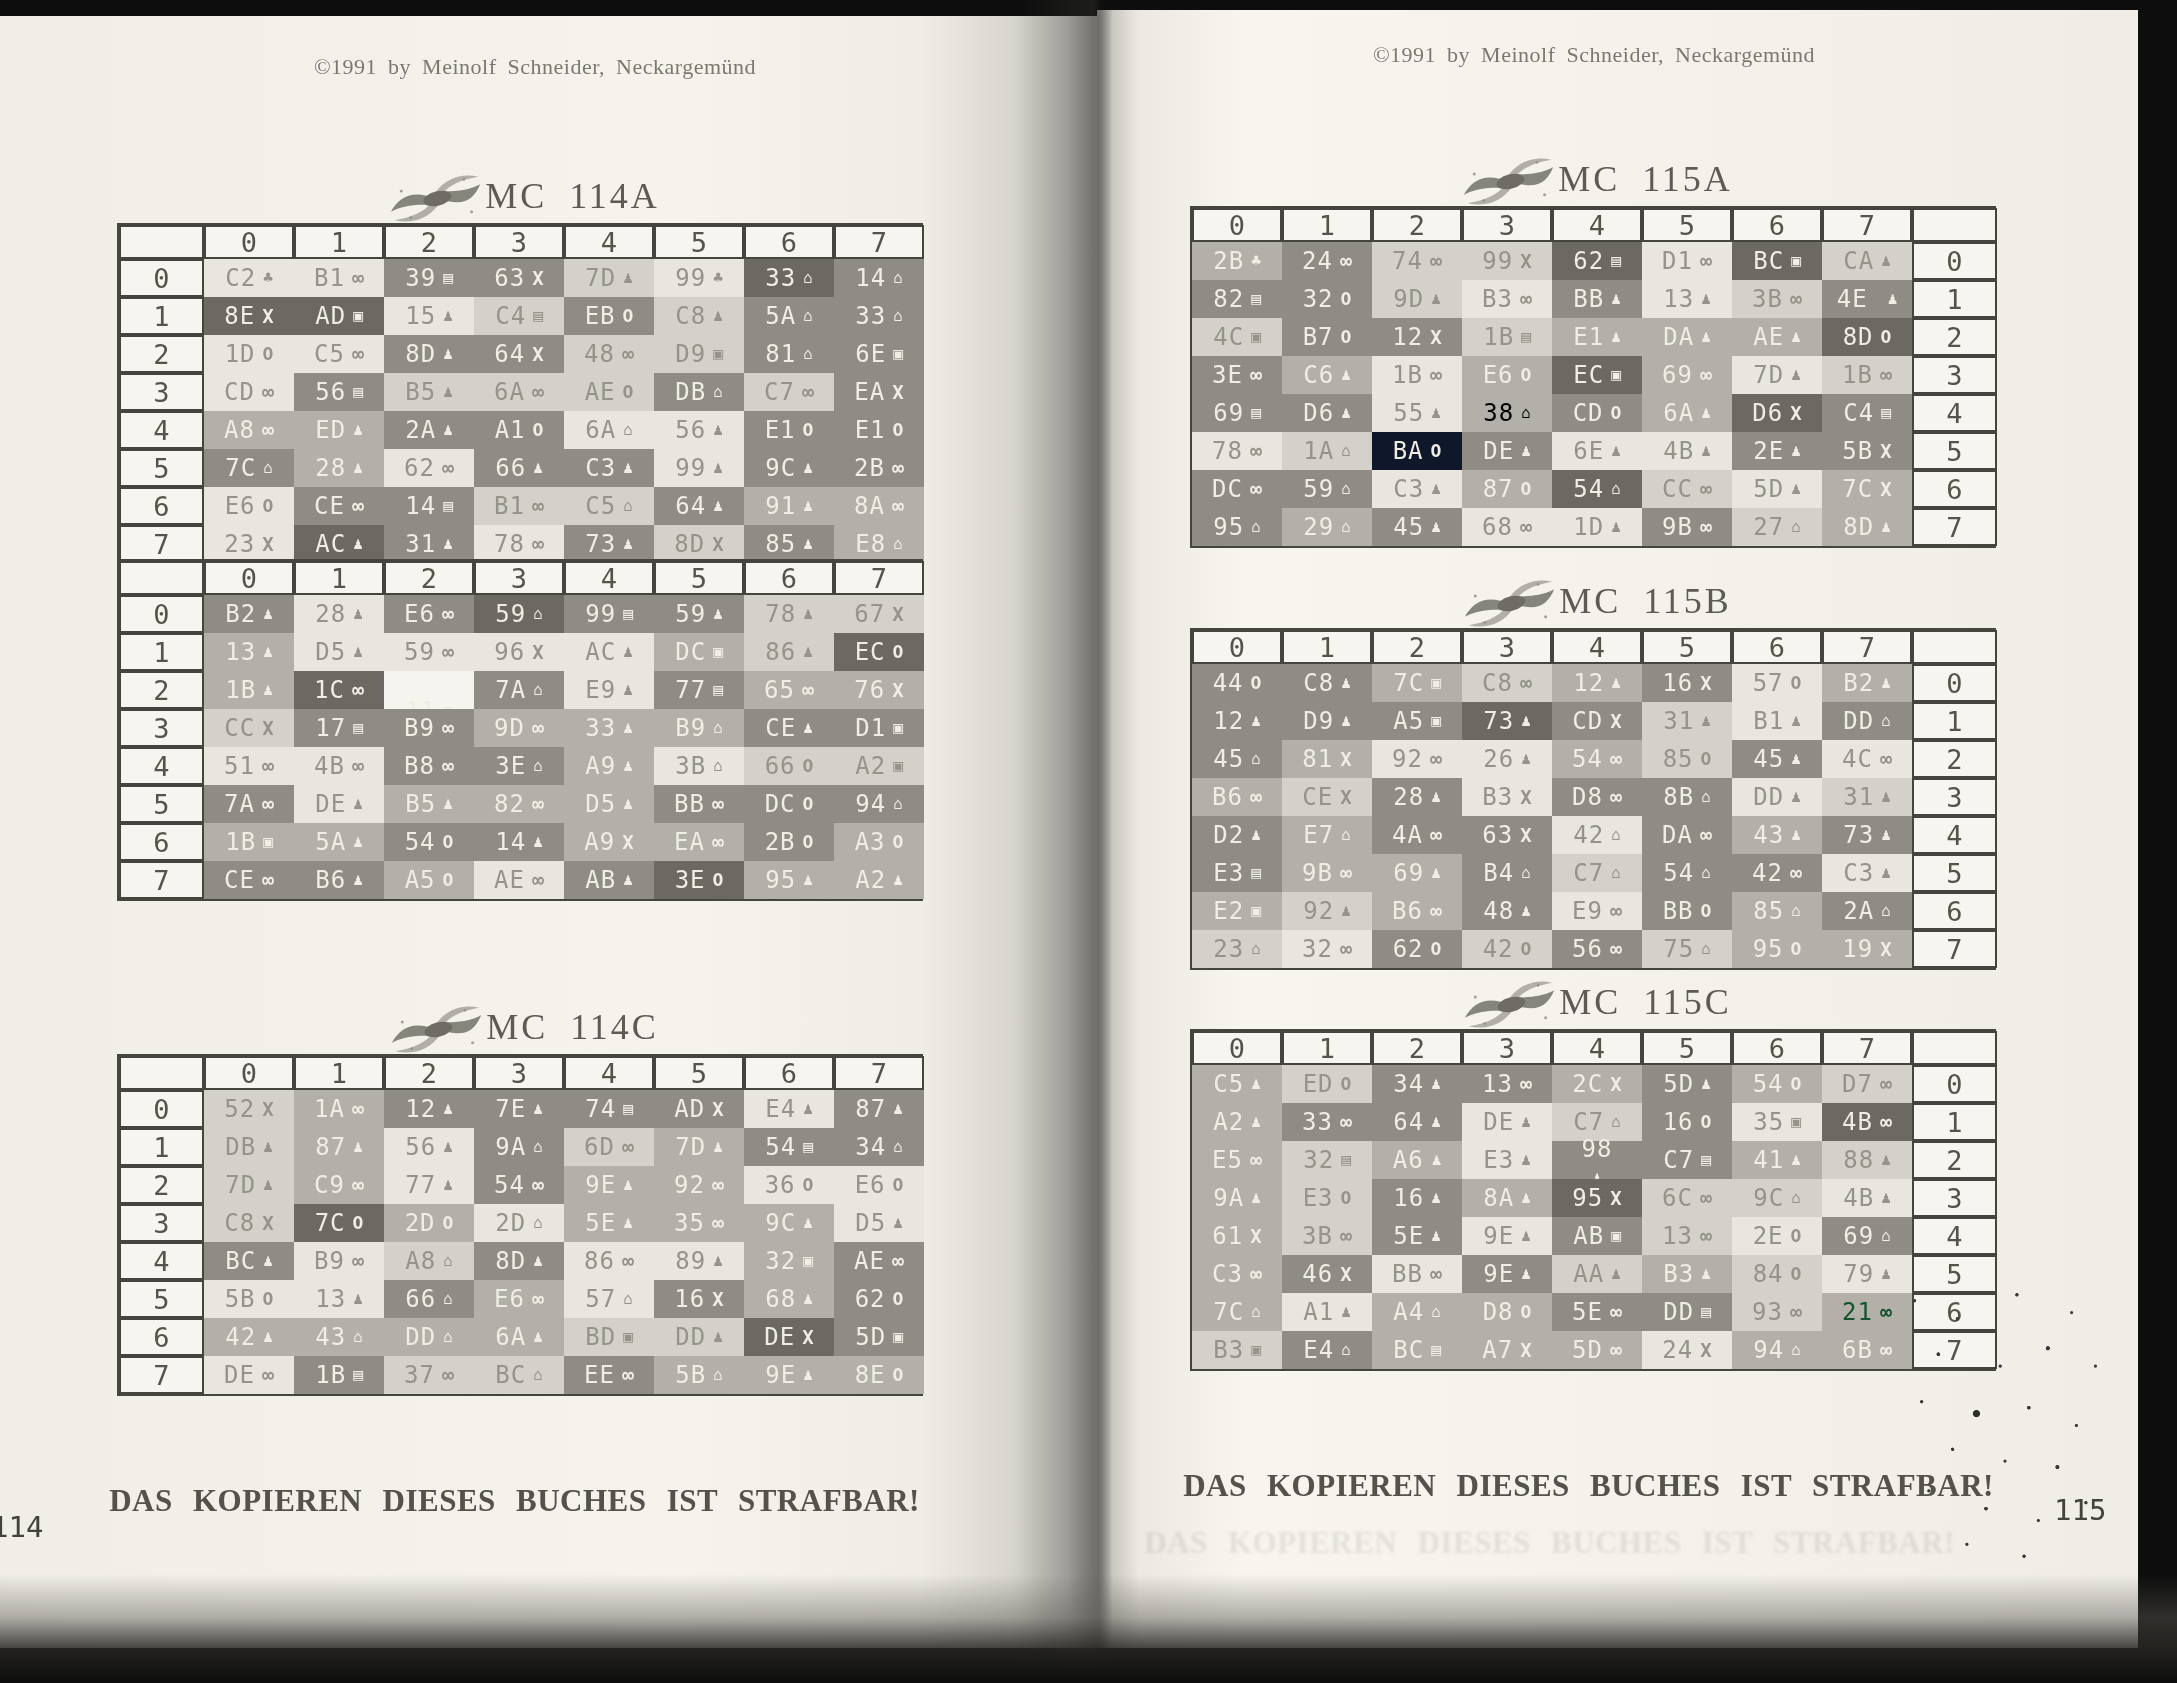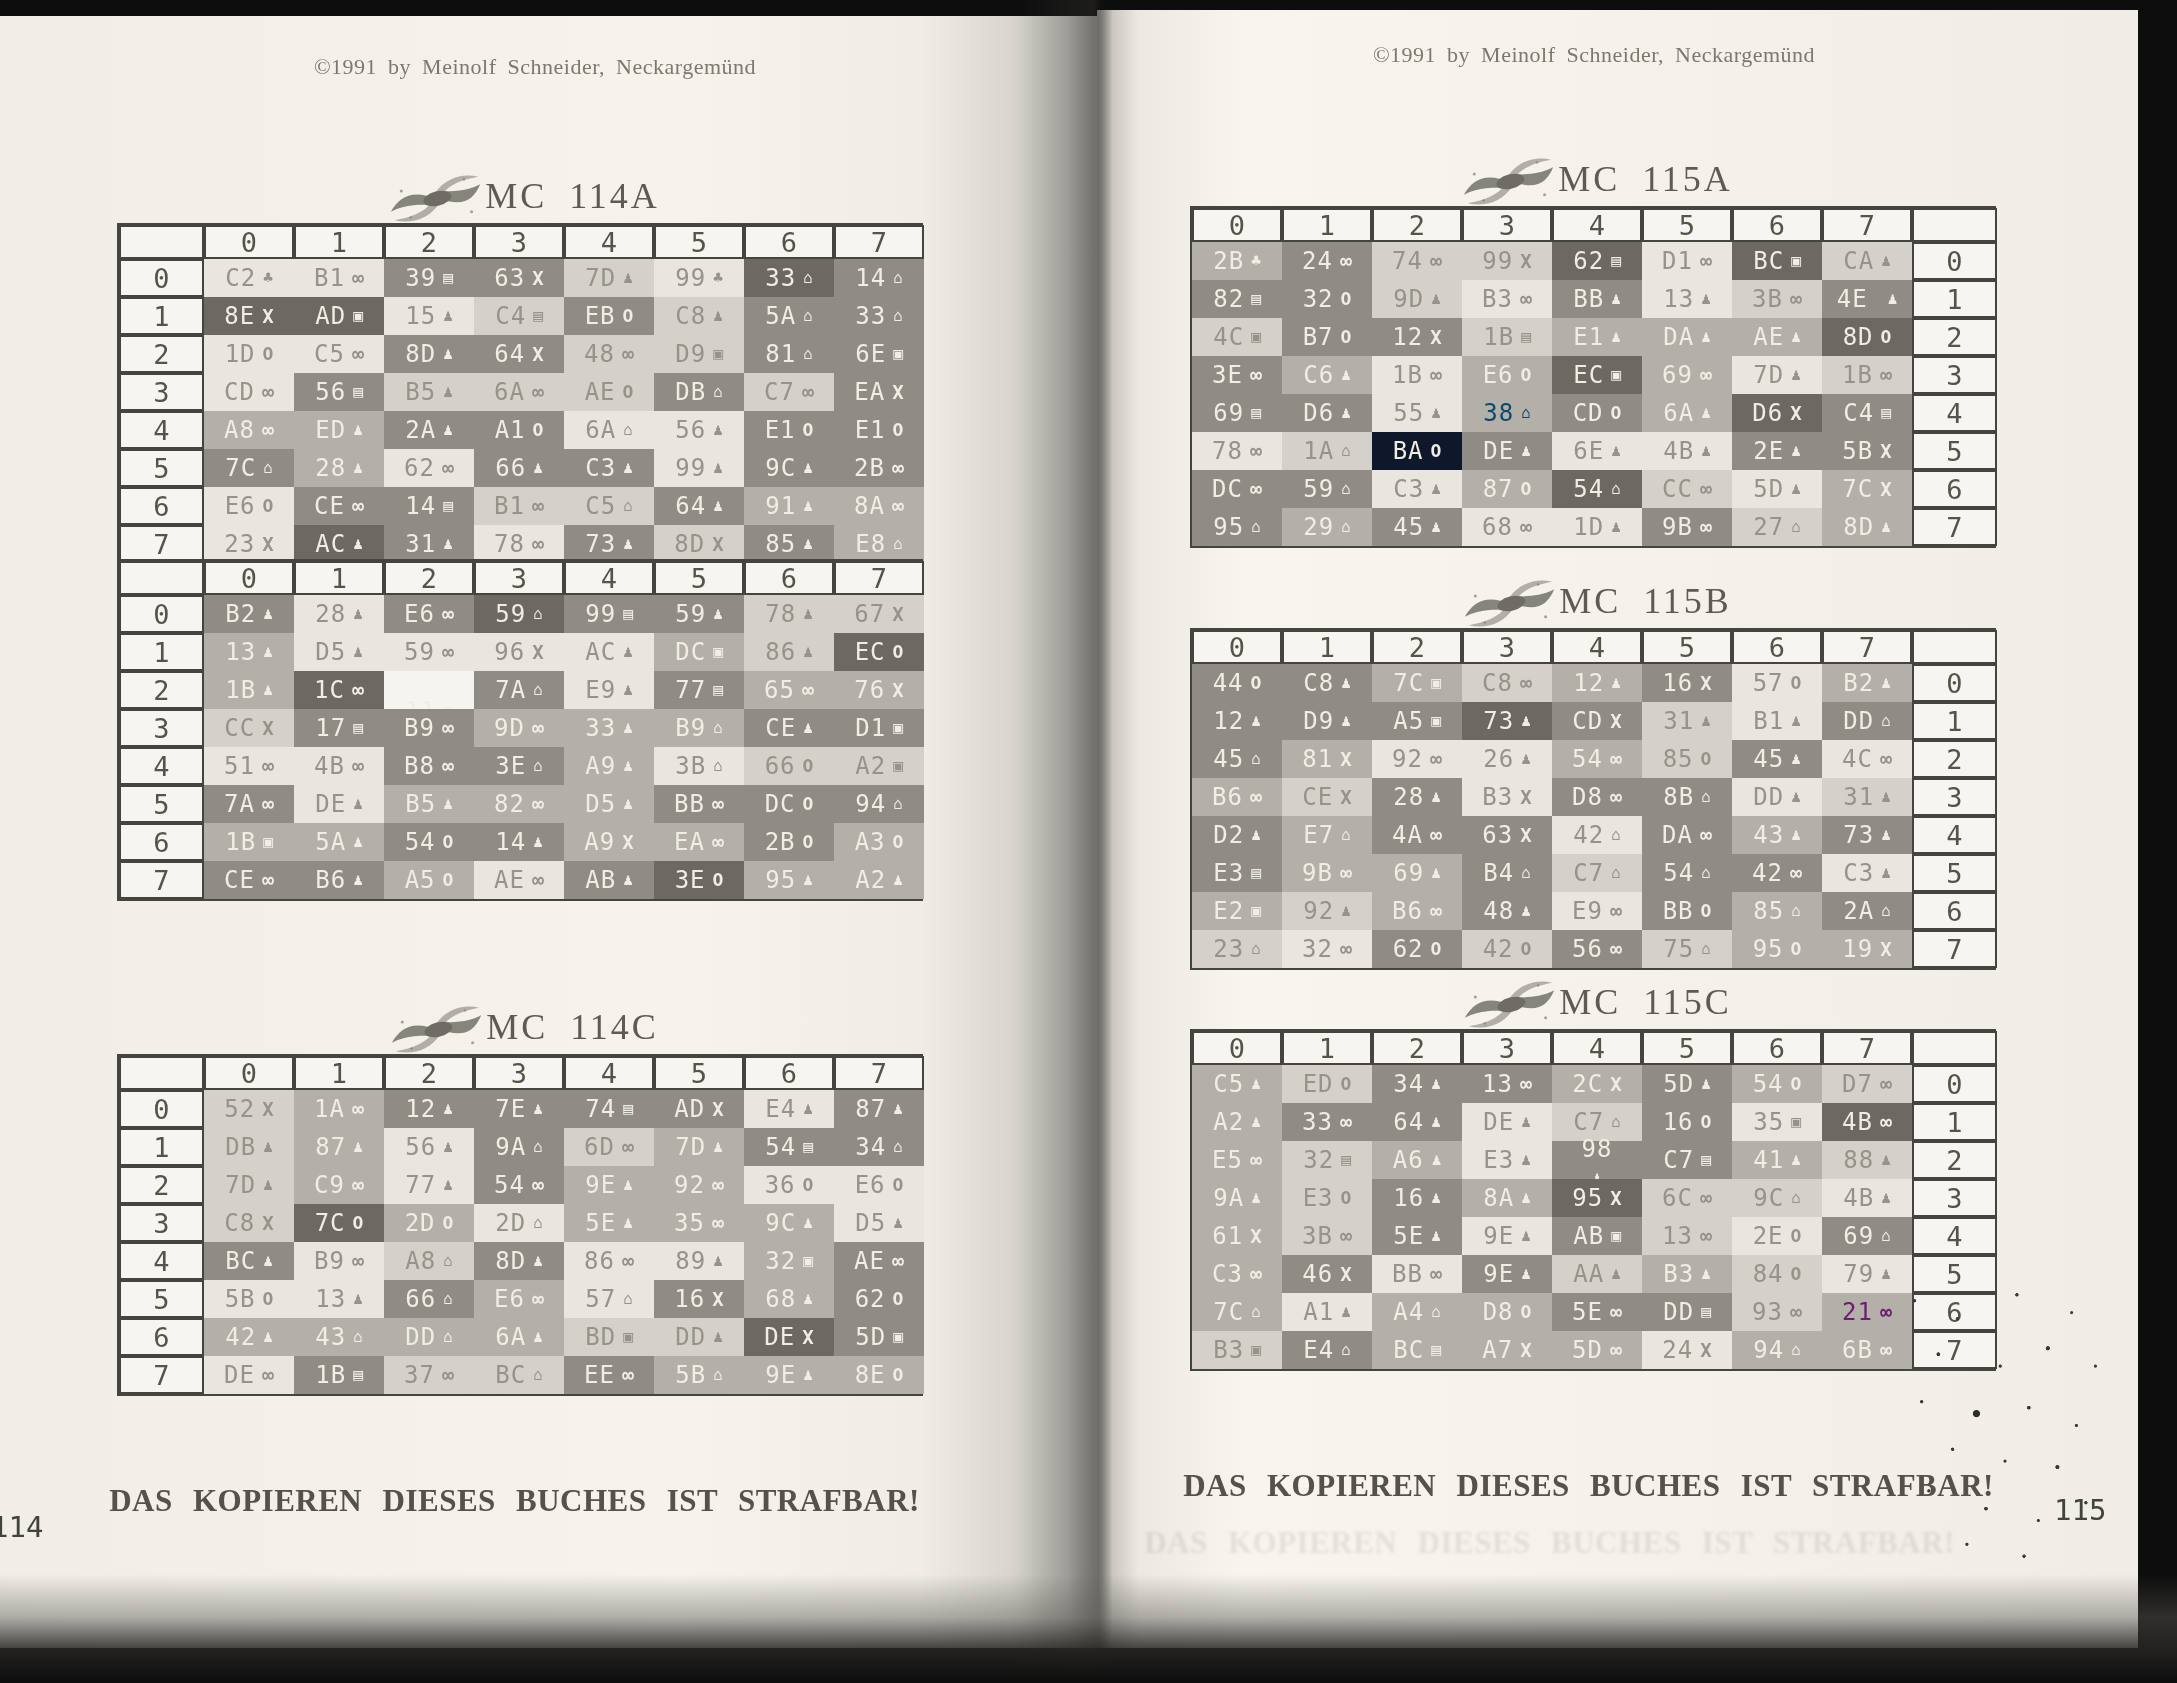--- a/index.html
+++ b/index.html
@@ -1142,21 +1142,21 @@
           <span class="icon case">▤</span>
         </div>
         <div class="dcell" style="background: rgb(142, 140, 132); color: rgb(239, 237, 228);">
           <span class="hex">D6</span>
           <span class="icon person">♟</span>
         </div>
         <div class="dcell" style="background: rgb(232, 230, 223); color: rgb(149, 147, 138);">
           <span class="hex">55</span>
           <span class="icon person">♟</span>
         </div>
-        <div class="dcell" style="background: rgb(178, 176, 168); color: #0c4a6e;">
+        <div class="dcell" style="background: rgb(178, 176, 168); color: #000000;">
           <span class="hex">38</span>
           <span class="icon bag">⌂</span>
         </div>
         <div class="dcell" style="background: rgb(142, 140, 132); color: rgb(239, 237, 228);">
           <span class="hex">CD</span>
           <span class="icon circle">O</span>
         </div>
         <div class="dcell" style="background: rgb(178, 176, 168); color: rgb(239, 237, 228);">
           <span class="hex">6A</span>
           <span class="icon person">♟</span>
@@ -1810,21 +1810,21 @@
           <span class="icon coins">∞</span>
         </div>
         <div class="dcell" style="background: rgb(142, 140, 132); color: rgb(239, 237, 228);">
           <span class="hex">DD</span>
           <span class="icon case">▤</span>
         </div>
         <div class="dcell" style="background: rgb(211, 209, 201); color: rgb(149, 147, 138);">
           <span class="hex">93</span>
           <span class="icon coins">∞</span>
         </div>
-        <div class="dcell" style="background: rgb(178, 176, 168); color: #701a75;">
+        <div class="dcell" style="background: rgb(178, 176, 168); color: #14532d;">
           <span class="hex">21</span>
           <span class="icon coins">∞</span>
         </div>
         <div class="hcell">6</div>
         <div class="dcell" style="background: rgb(211, 209, 201); color: rgb(149, 147, 138);">
           <span class="hex">B3</span>
           <span class="icon square">▣</span>
         </div>
         <div class="dcell" style="background: rgb(142, 140, 132); color: rgb(239, 237, 228);">
           <span class="hex">E4</span>

